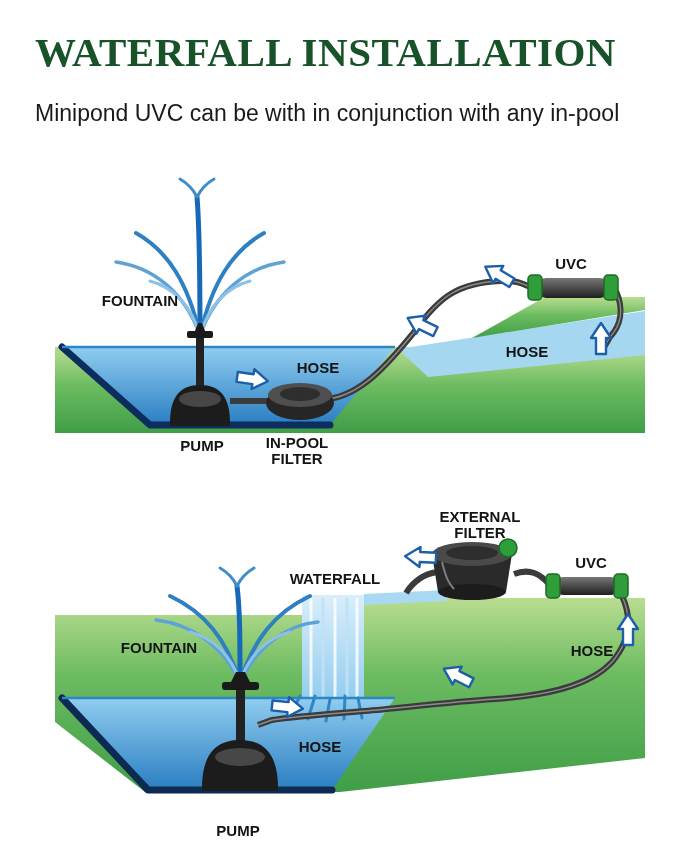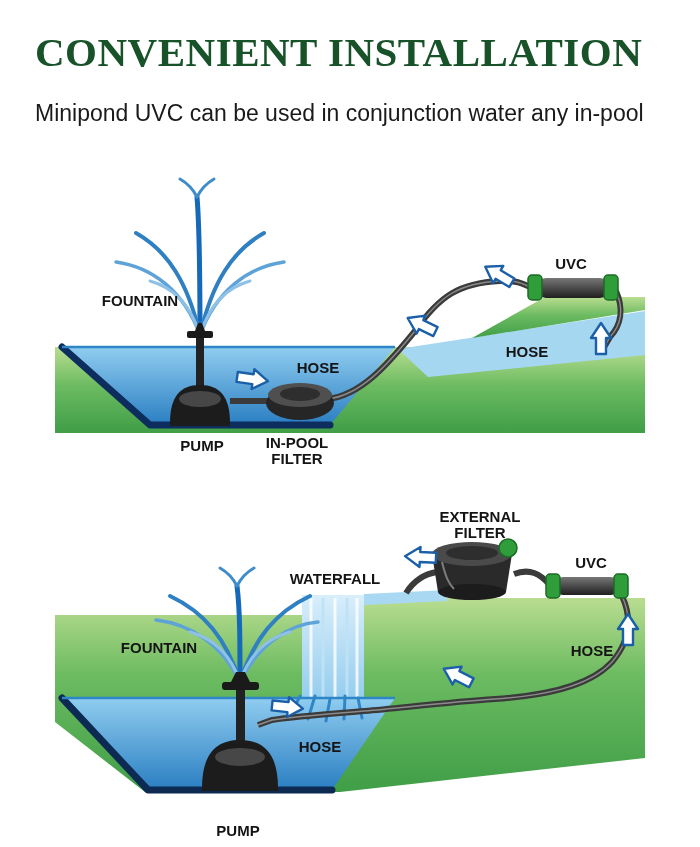--- a/index.html
+++ b/index.html
@@ -24,23 +24,23 @@
   .lbl {
     font-family:"Liberation Sans", sans-serif;
     font-size:15px; font-weight:600; fill:#141414;
   }
 </style>
 </head>
 <body>
 
 <div class="page">
 
-  <h1 class="title">CONVENIENT INSTALLATION</h1>
+  <h1 class="title">WATERFALL INSTALLATION</h1>
   <div class="subtitle">
-    <div>Minipond UVC can be used in conjunction water any in-pool</div>
+    <div>Minipond UVC can be with in conjunction with any in-pool</div>
   </div>
 
   <svg id="diagram1" width="700" height="325" viewBox="0 0 700 325">
     <defs>
       <linearGradient id="d1-grass" x1="0" y1="0" x2="0" y2="1">
         <stop offset="0" stop-color="#b9dd90"></stop>
         <stop offset="0.45" stop-color="#6cbb61"></stop>
         <stop offset="1" stop-color="#3f9e47"></stop>
       </linearGradient>
       <linearGradient id="d1-water" x1="0" y1="0" x2="0" y2="1">

